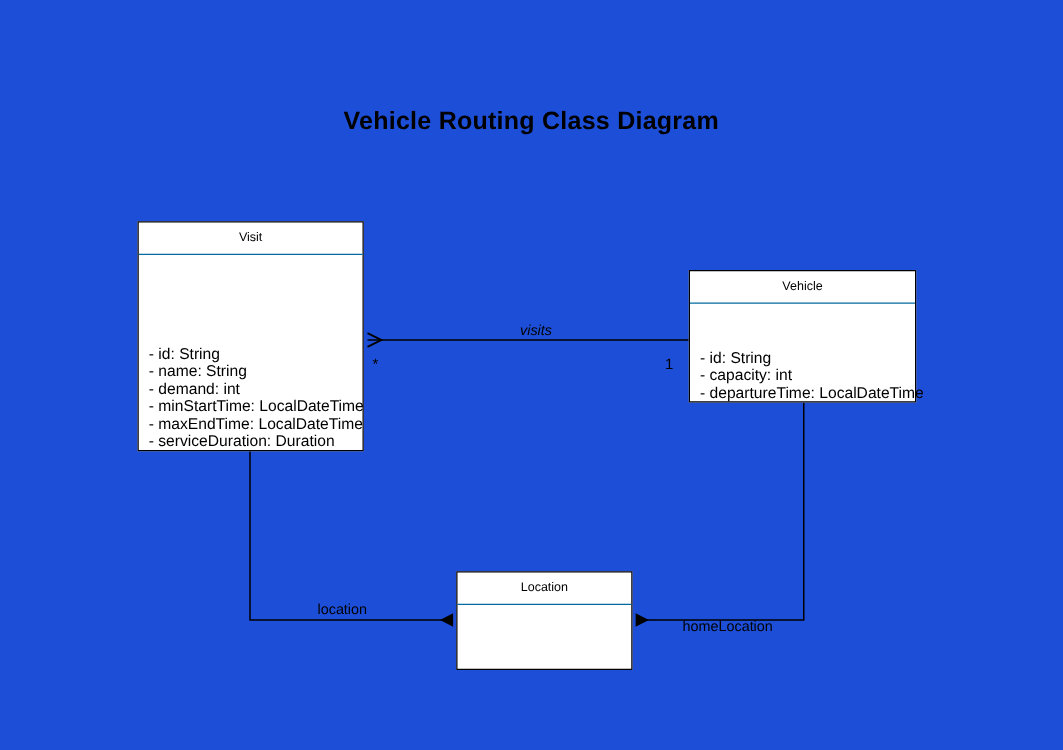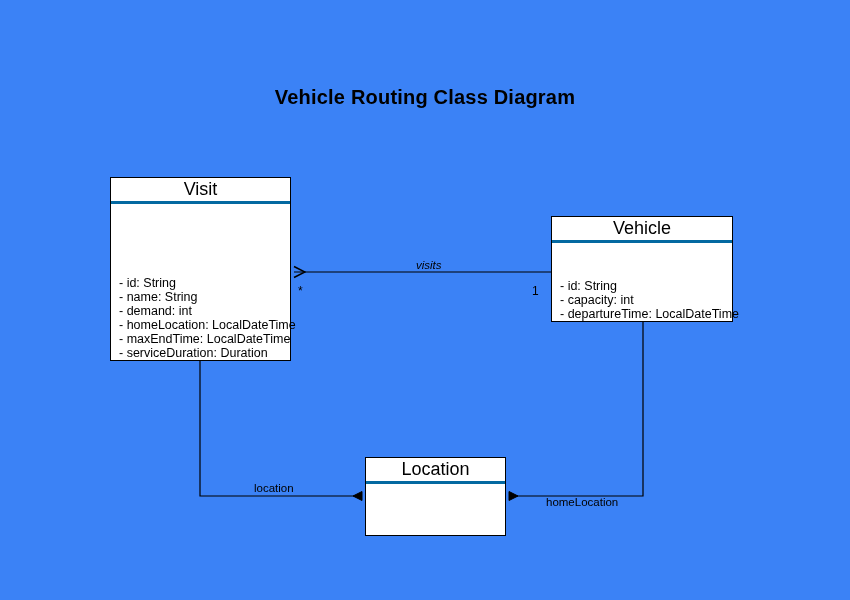--- a/index.html
+++ b/index.html
@@ -8,21 +8,21 @@
     background: #ffffff;
   }
   body {
     font-family: "Liberation Sans", sans-serif;
     color: #000000;
   }
   #canvas {
     position: relative;
     width: 850px;
     height: 600px;
-    background: #3b82f6;
+    background: #1d4ed8;
     overflow: hidden;
   }
   #diagram-title {
     position: absolute;
     left: 0;
     top: 86px;
     width: 850px;
     text-align: center;
     font-size: 20px;
     font-weight: bold;
@@ -39,22 +39,22 @@
   .class-box {
     position: absolute;
     box-sizing: border-box;
     border: 1px solid #000000;
     background: #ffffff;
     display: flex;
     flex-direction: column;
   }
   .class-header {
     box-sizing: border-box;
-    border-bottom: 3px solid #0369a1;
-    font-size: 18px;
+    border-bottom: 1px solid #0369a1;
+    font-size: 10px;
     color: #000000;
     display: flex;
     align-items: center;
     justify-content: center;
   }
   .class-attrs {
     box-sizing: border-box;
     flex: 1 1 auto;
     display: flex;
     flex-direction: column;
@@ -110,21 +110,21 @@
 
     <path d="M 643 322 L 643 496 L 509 496" fill="none" stroke="#000000" stroke-width="1.2" marker-end="url(#arrow-filled)"></path>
   </svg>
 
   <div class="class-box" id="class-visit">
     <div class="class-header">Visit</div>
     <div class="class-attrs">
       <div class="attr">- id: String</div>
       <div class="attr">- name: String</div>
       <div class="attr">- demand: int</div>
-      <div class="attr">- homeLocation: LocalDateTime</div>
+      <div class="attr">- minStartTime: LocalDateTime</div>
       <div class="attr">- maxEndTime: LocalDateTime</div>
       <div class="attr">- serviceDuration: Duration</div>
     </div>
   </div>
 
   <div class="class-box" id="class-vehicle">
     <div class="class-header">Vehicle</div>
     <div class="class-attrs">
       <div class="attr">- id: String</div>
       <div class="attr">- capacity: int</div>

